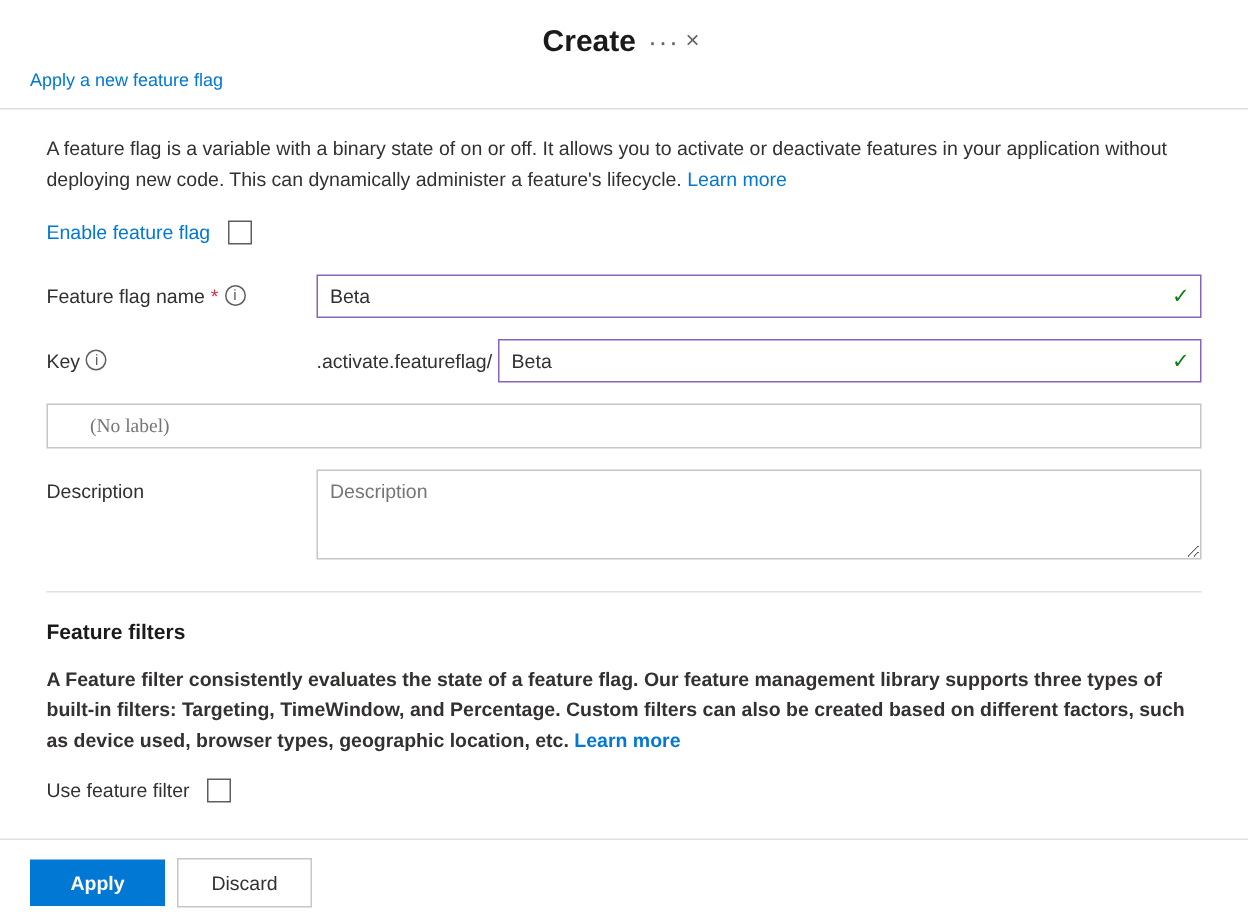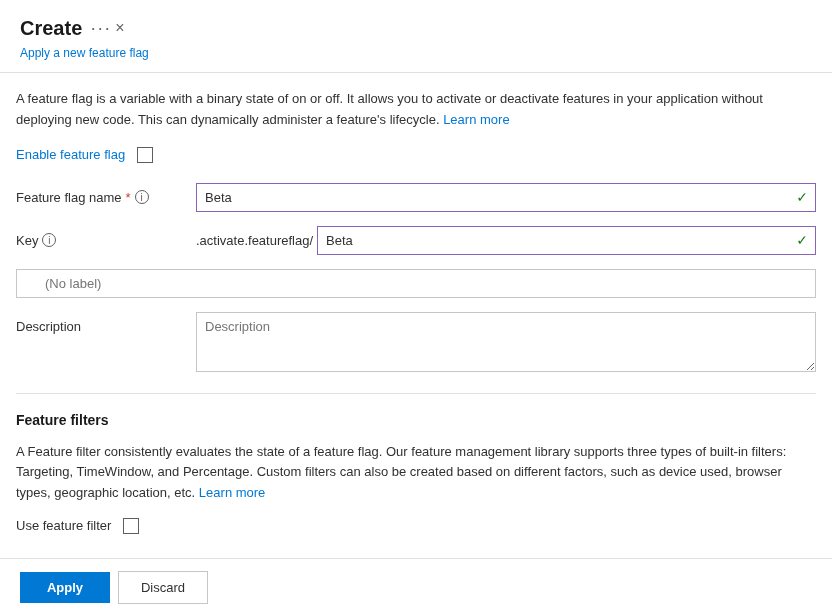--- a/index.html
+++ b/index.html
@@ -17,21 +17,21 @@
       width: 832px;
       min-height: 614px;
       position: relative;
       box-shadow: 0 2px 8px rgba(0,0,0,0.2);
       display: flex;
       flex-direction: column;
     }
     .panel-header {
       display: flex;
       align-items: center;
-      justify-content: flex-start;
+      justify-content: center;
       padding: 16px 20px 4px 20px;
     }
     .panel-title-row {
       display: flex;
       align-items: center;
       gap: 8px;
     }
     .panel-title {
       font-size: 20px;
       font-weight: 600;
@@ -55,21 +55,21 @@
       color: #0078d4;
       font-size: 12px;
       cursor: pointer;
     }
     .divider {
       height: 1px;
       background: #e0e0e0;
       margin: 0 0 0 0;
     }
     .panel-body {
-      padding: 16px 16px;
+      padding: 16px 31px;
       flex: 1;
       overflow-y: auto;
     }
     .description-text {
       font-size: 13px;
       color: #323130;
       line-height: 1.6;
       margin-bottom: 16px;
     }
     .description-text a {
@@ -181,21 +181,21 @@
       outline: none;
       font-family: inherit;
     }
     .label-input {
       width: 100%;
       border: 1px solid #c8c6c4;
       padding: 6px 8px 6px 28px;
       font-size: 13px;
       color: #a19f9d;
       outline: none;
-      font-family: Liberation Sans, sans-serif;
+      font-family: Liberation Serif, serif;
       position: relative;
     }
     .label-wrap {
       position: relative;
     }
     .label-search-icon {
       position: absolute;
       left: 8px;
       top: 50%;
       transform: translateY(-50%);
@@ -216,20 +216,21 @@
     .section-divider {
       height: 1px;
       background: #e0e0e0;
       margin: 18px 0;
     }
     .filter-desc {
       font-size: 13px;
       color: #323130;
       line-height: 1.6;
       margin-bottom: 14px;
+      font-weight: bold;
     }
     .filter-desc a {
       color: #0078d4;
       text-decoration: none;
     }
     .use-filter-row {
       display: flex;
       align-items: center;
       gap: 12px;
       margin-bottom: 8px;

